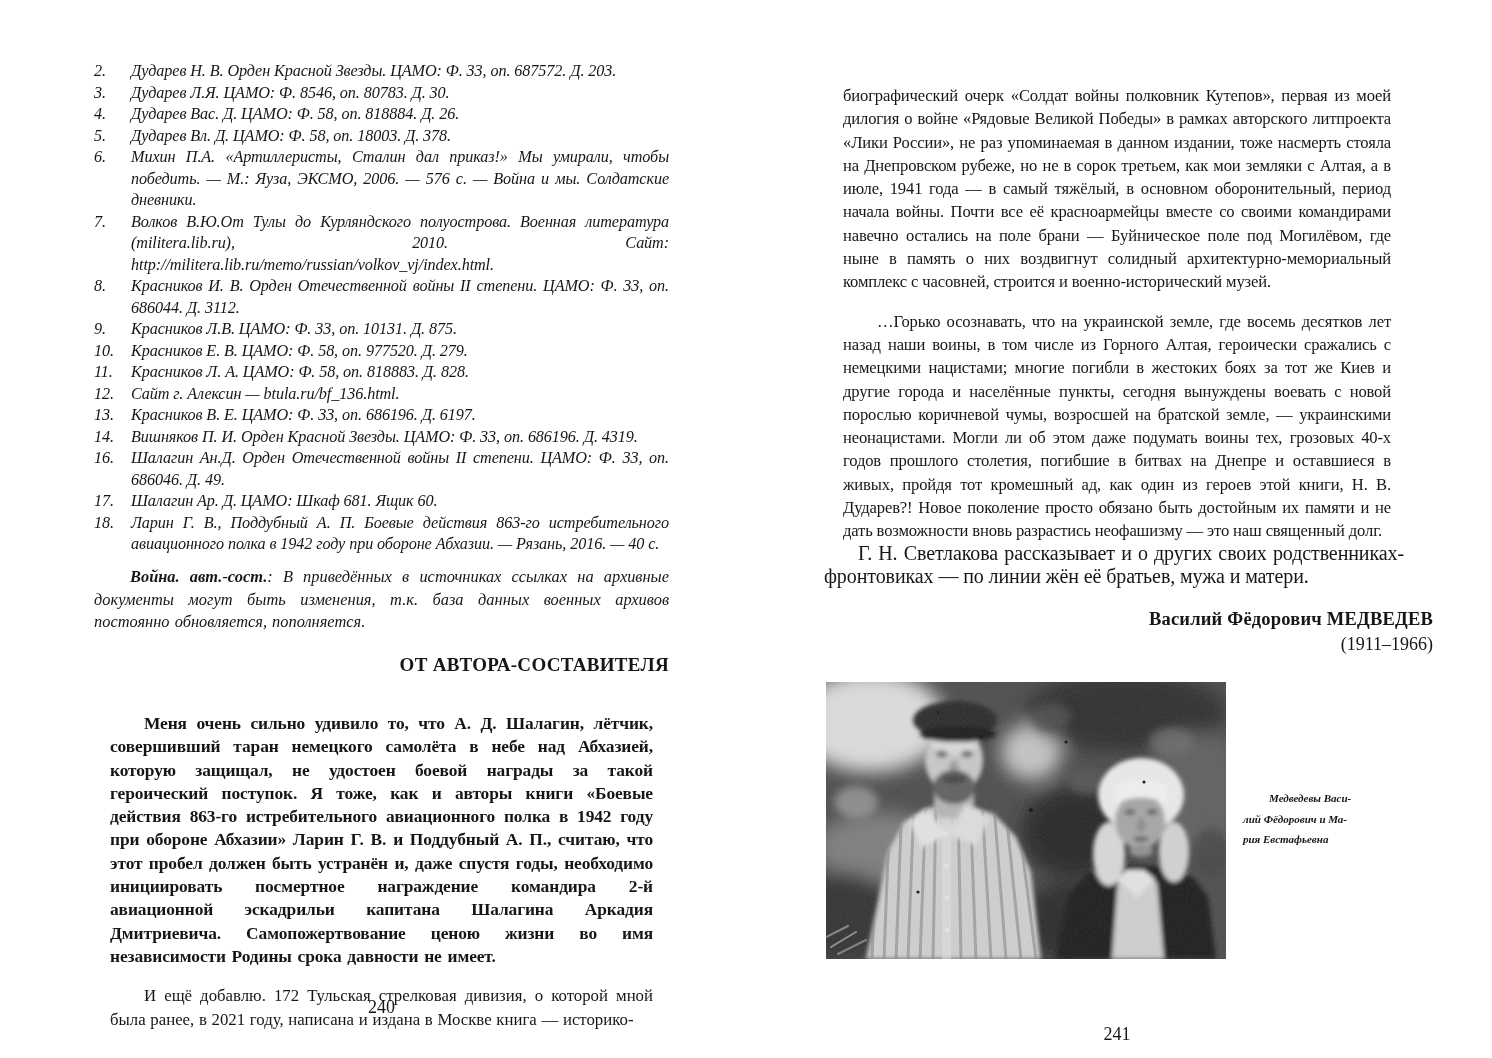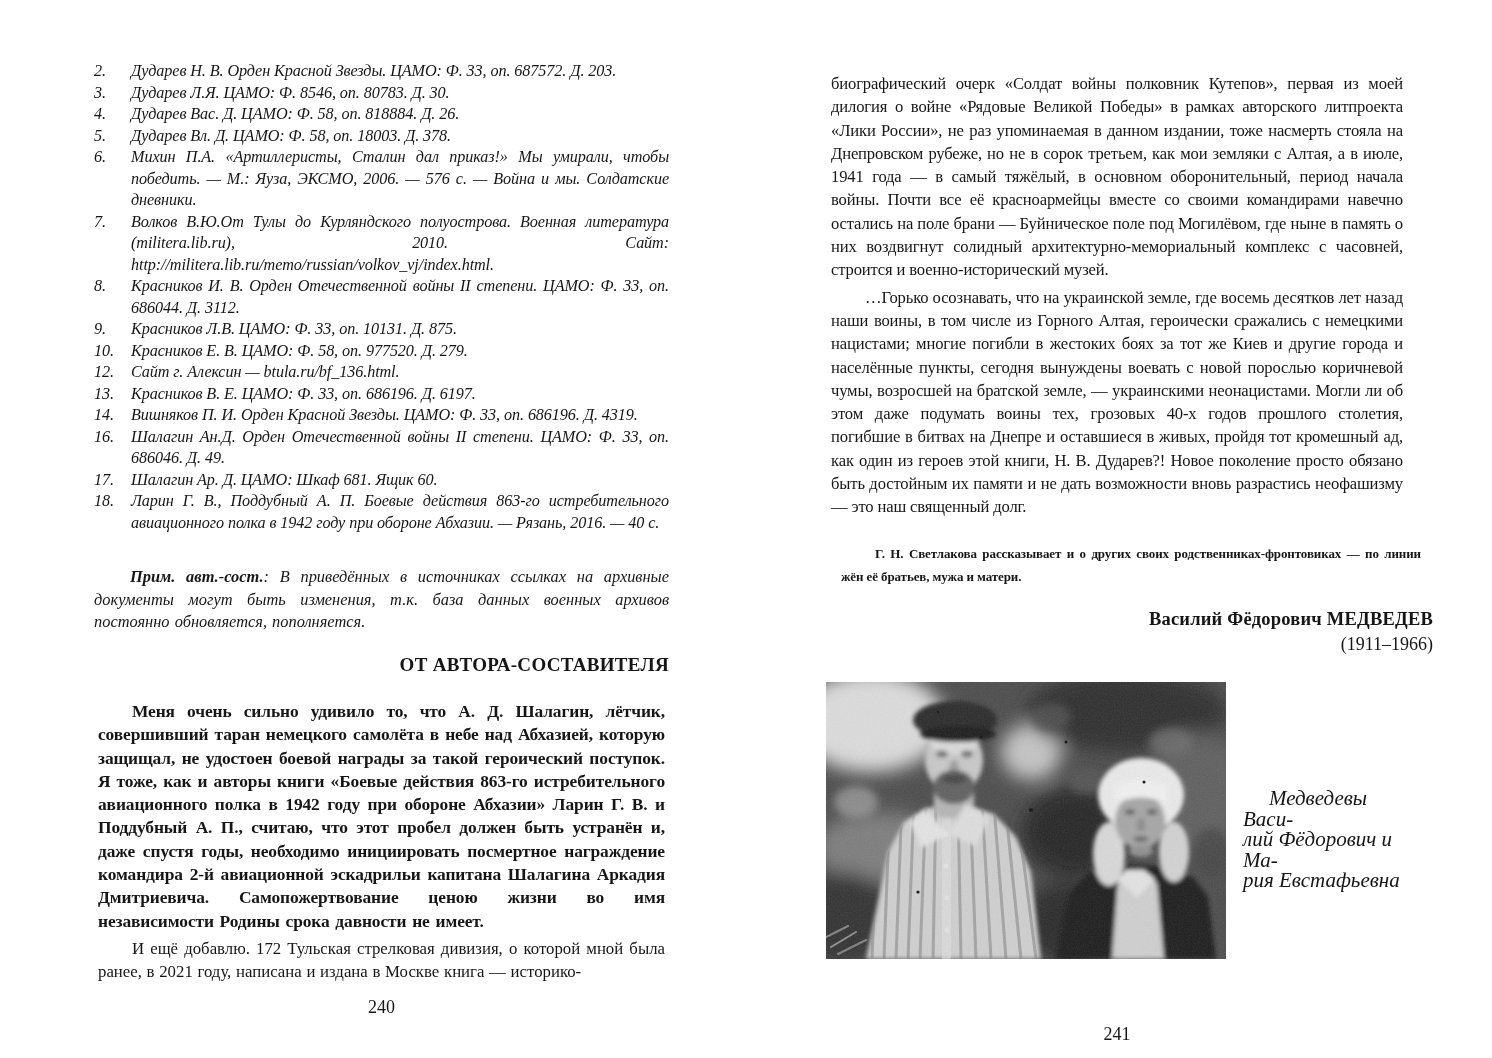--- a/index.html
+++ b/index.html
@@ -2,79 +2,80 @@
 <html><head>
 <meta charset="utf-8">
 <style>
   html,body{margin:0;padding:0}
   body{
     width:1492px;height:1058px;position:relative;background:#ffffff;
     font-family:"Liberation Serif","DejaVu Serif",serif;color:#161616;
     overflow:hidden;
   }
   .abs{position:absolute}
-  p{margin:4px;text-indent:34px}
+  p{margin:16px;text-indent:34px}
 
   
   #left-list{left:94px;top:61px;width:575px;font-style:italic;font-size:16.2px;
     line-height:21.5px;letter-spacing:-0.1px}
   .bib-row{position:relative;padding-left:37px;text-align:justify}
   .bib-num{position:absolute;left:0;top:0;font-style:italic}
   #note{left:94px;top:566px;width:575px;font-style:italic;font-size:16.4px;
     line-height:22.5px;text-indent:36px;text-align:justify;word-spacing:1px}
   .note-lead{font-weight:bold}
   #left-heading{left:94px;top:654px;width:575px;text-align:right;
     font-weight:bold;font-size:19px;letter-spacing:0.3px}
   #left-paras{left:94px;top:696px;width:575px;font-size:17.4px;
     line-height:23.3px;text-align:justify}
   #left-paras .b{font-weight:bold;word-spacing:1.5px;letter-spacing:-0.1px}
   #left-paras .r{font-size:16.8px;word-spacing:0.5px}
 
   
   #right-paras{left:827px;top:68px;width:580px;font-size:16.6px;
     line-height:23.3px;text-align:justify;letter-spacing:-0.15px}
   #right-paras .p1{text-indent:0}
-  #right-bold{left:841px;top:542px;width:580px;font-size:13px;font-weight:bold;
+  #right-bold{left:824px;top:542px;width:580px;font-size:20px;font-weight:normal;
     line-height:23px;text-align:justify;text-indent:34px;letter-spacing:-0.1px}
   #person-heading{left:853px;top:607px;width:580px;text-align:right}
   #person-heading .name{font-weight:bold;font-size:18.5px;line-height:25px;letter-spacing:0.2px}
   #person-heading .years{font-size:18px;line-height:25px}
 
   #photo{left:826px;top:682px;width:400px;height:277px}
   #photo svg{display:block;width:100%;height:100%}
-  #caption{left:1243px;top:788px;width:170px;font-size:21px;line-height:20.5px;
-    font-style:italic;font-weight:normal}
+  #caption{left:1243px;top:788px;width:170px;font-size:11px;line-height:20.5px;
+    font-style:italic;font-weight:bold}
   #caption .cap-line.first{text-indent:26px}
 
   .pagenum{font-size:18px;text-align:center}
   #pn-left{left:94px;top:997px;width:575px}
   #pn-right{left:827px;top:1024px;width:580px}
 </style>
 </head>
 <body>
 
 <div class="abs" id="left-list">
     <div class="bib-row"><span class="bib-num">2.</span><span>Дударев Н. В. Орден Красной Звезды. ЦАМО: Ф. 33, оп. 687572. Д. 203.</span></div>
     <div class="bib-row"><span class="bib-num">3.</span><span>Дударев Л.Я. ЦАМО: Ф. 8546, оп. 80783. Д. 30.</span></div>
     <div class="bib-row"><span class="bib-num">4.</span><span>Дударев Вас. Д. ЦАМО: Ф. 58, оп. 818884. Д. 26.</span></div>
     <div class="bib-row"><span class="bib-num">5.</span><span>Дударев Вл. Д. ЦАМО: Ф. 58, оп. 18003. Д. 378.</span></div>
     <div class="bib-row"><span class="bib-num">6.</span><span>Михин П.А. «Артиллеристы, Сталин дал приказ!» Мы умирали, чтобы победить. — М.: Яуза, ЭКСМО, 2006. — 576 с. — Война и мы. Солдатские дневники.</span></div>
     <div class="bib-row"><span class="bib-num">7.</span><span>Волков В.Ю.От Тулы до Курляндского полуострова. Военная литература (militera.lib.ru), 2010. Сайт: http://militera.lib.ru/memo/russian/volkov_vj/index.html.</span></div>
     <div class="bib-row"><span class="bib-num">8.</span><span>Красников И. В. Орден Отечественной войны II степени. ЦАМО: Ф. 33, оп. 686044. Д. 3112.</span></div>
     <div class="bib-row"><span class="bib-num">9.</span><span>Красников Л.В. ЦАМО: Ф. 33, оп. 10131. Д. 875.</span></div>
     <div class="bib-row"><span class="bib-num">10.</span><span>Красников Е. В. ЦАМО: Ф. 58, оп. 977520. Д. 279.</span></div>
+    <div class="bib-row"><span class="bib-num">11.</span><span>Красников Л. А. ЦАМО: Ф. 58, оп. 818883. Д. 828.</span></div>
     <div class="bib-row"><span class="bib-num">12.</span><span>Сайт г. Алексин — btula.ru/bf_136.html.</span></div>
     <div class="bib-row"><span class="bib-num">13.</span><span>Красников В. Е. ЦАМО: Ф. 33, оп. 686196. Д. 6197.</span></div>
     <div class="bib-row"><span class="bib-num">14.</span><span>Вишняков П. И. Орден Красной Звезды. ЦАМО: Ф. 33, оп. 686196. Д. 4319.</span></div>
     <div class="bib-row"><span class="bib-num">16.</span><span>Шалагин Ан.Д. Орден Отечественной войны II степени. ЦАМО: Ф. 33, оп. 686046. Д. 49.</span></div>
     <div class="bib-row"><span class="bib-num">17.</span><span>Шалагин Ар. Д. ЦАМО: Шкаф 681. Ящик 60.</span></div>
     <div class="bib-row"><span class="bib-num">18.</span><span>Ларин Г. В., Поддубный А. П. Боевые действия 863-го истребительного авиационного полка в 1942 году при обороне Абхазии. — Рязань, 2016. — 40 с.</span></div>
   </div>
 
-<div class="abs" id="note"><span class="note-lead">Прим. авт.-сост.</span><span>: В приведённых в источниках ссылках на архивные документы могут быть изменения, т.к. база данных военных архивов постоянно обновляется, пополняется.</span></div>
+<div class="abs" id="note"><span class="note-lead">Война. авт.-сост.</span><span>: В приведённых в источниках ссылках на архивные документы могут быть изменения, т.к. база данных военных архивов постоянно обновляется, пополняется.</span></div>
 
 <div class="abs" id="left-heading">ОТ АВТОРА-СОСТАВИТЕЛЯ</div>
 
 <div class="abs" id="left-paras">
   <p class="b">Меня очень сильно удивило то, что А. Д. Шалагин, лётчик, совершивший таран немецкого самолёта в небе над Абхазией, которую защищал, не удостоен боевой награды за такой героический поступок. Я тоже, как и авторы книги «Боевые действия 863-го истребительного авиационного полка в 1942 году при обороне Абхазии» Ларин Г. В. и Поддубный А. П., считаю, что этот пробел должен быть устранён и, даже спустя годы, необходимо инициировать посмертное награждение командира 2-й авиационной эскадрильи капитана Шалагина Аркадия Дмитриевича. Самопожертвование ценою жизни во имя независимости Родины срока давности не имеет.</p>
   <p class="r">И ещё добавлю. 172 Тульская стрелковая дивизия, о которой мной была ранее, в 2021 году, написана и издана в Москве книга — историко-</p>
 </div>
 
 <div class="abs pagenum" id="pn-left">240</div>
 

